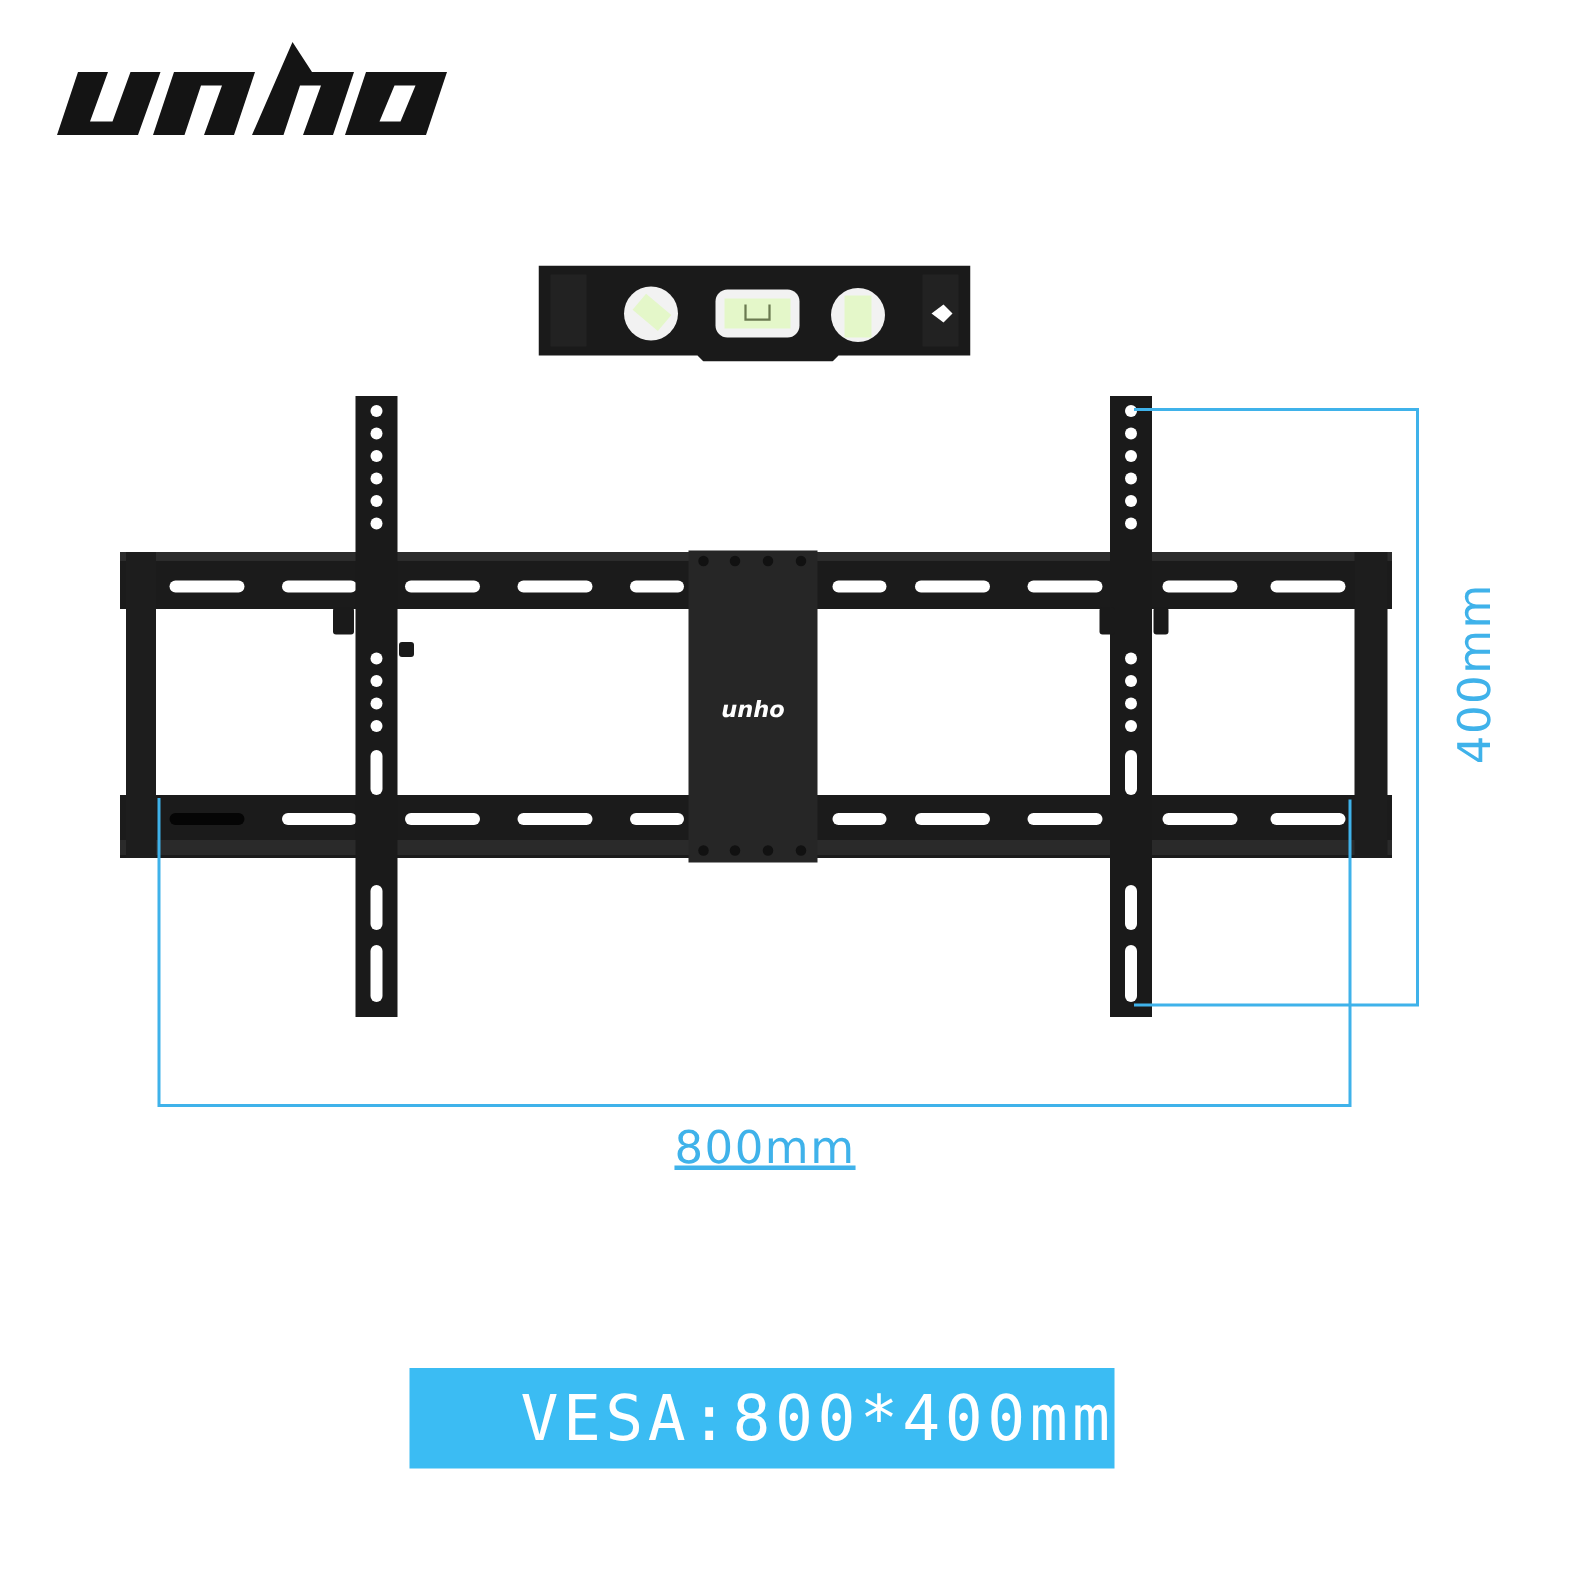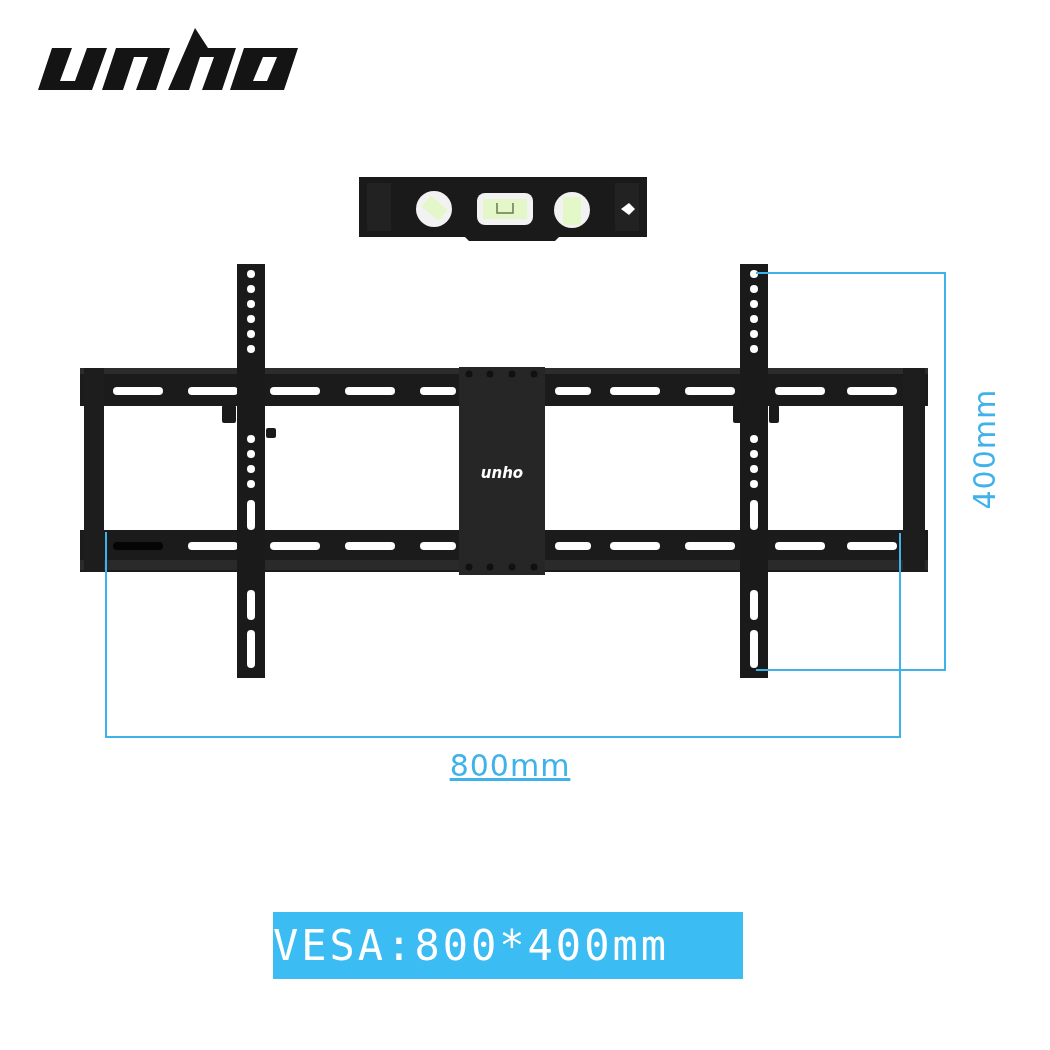--- a/index.html
+++ b/index.html
@@ -3,21 +3,21 @@
 <meta charset="utf-8">
 <style>
   html, body { margin:0; padding:0; background:#ffffff; }
   body { width:1050px; height:1050px; position:relative; overflow:hidden; font-family:"DejaVu Sans", sans-serif; }
   .abs { position:absolute; }
   .logo { left:30px; top:26px; width:270px; height:70px; }
   .level { left:359px; top:177px; width:288px; height:64px; }
   .mount { left:0; top:0; width:1050px; height:1050px; }
   .dim-label-h { left:400px; top:748px; width:220px; text-align:center; font-size:30px; color:#3fb2ea; letter-spacing:1px;text-decoration:underline; }
   .dim-label-v { left:944px; top:452px; width:80px; font-size:30px; color:#3fb2ea; transform:rotate(-90deg); transform-origin:center; text-align:center; letter-spacing:1px; }
-  .vesa-badge { left:273px; top:912px; width:470px; height:67px; background:#3bbcf3; display:flex; align-items:center; justify-content:flex-start; }
+  .vesa-badge { left:273px; top:912px; width:470px; height:67px; background:#3bbcf3; display:flex; align-items:center; justify-content:flex-end; }
   .vesa-text { color:#ffffff; font-family:"DejaVu Sans Mono", monospace; font-size:42px; letter-spacing:3px; }
 </style>
 </head>
 <body>
 
 <div class="abs logo">
   <svg width="270" height="70" viewBox="0 0 270 70">
     <g fill="#141414">
 
       <path d="M22 22 L42 22 L30 55 L45 55 L57 22 L77 22 L62 64 L8 64 Z"></path>

